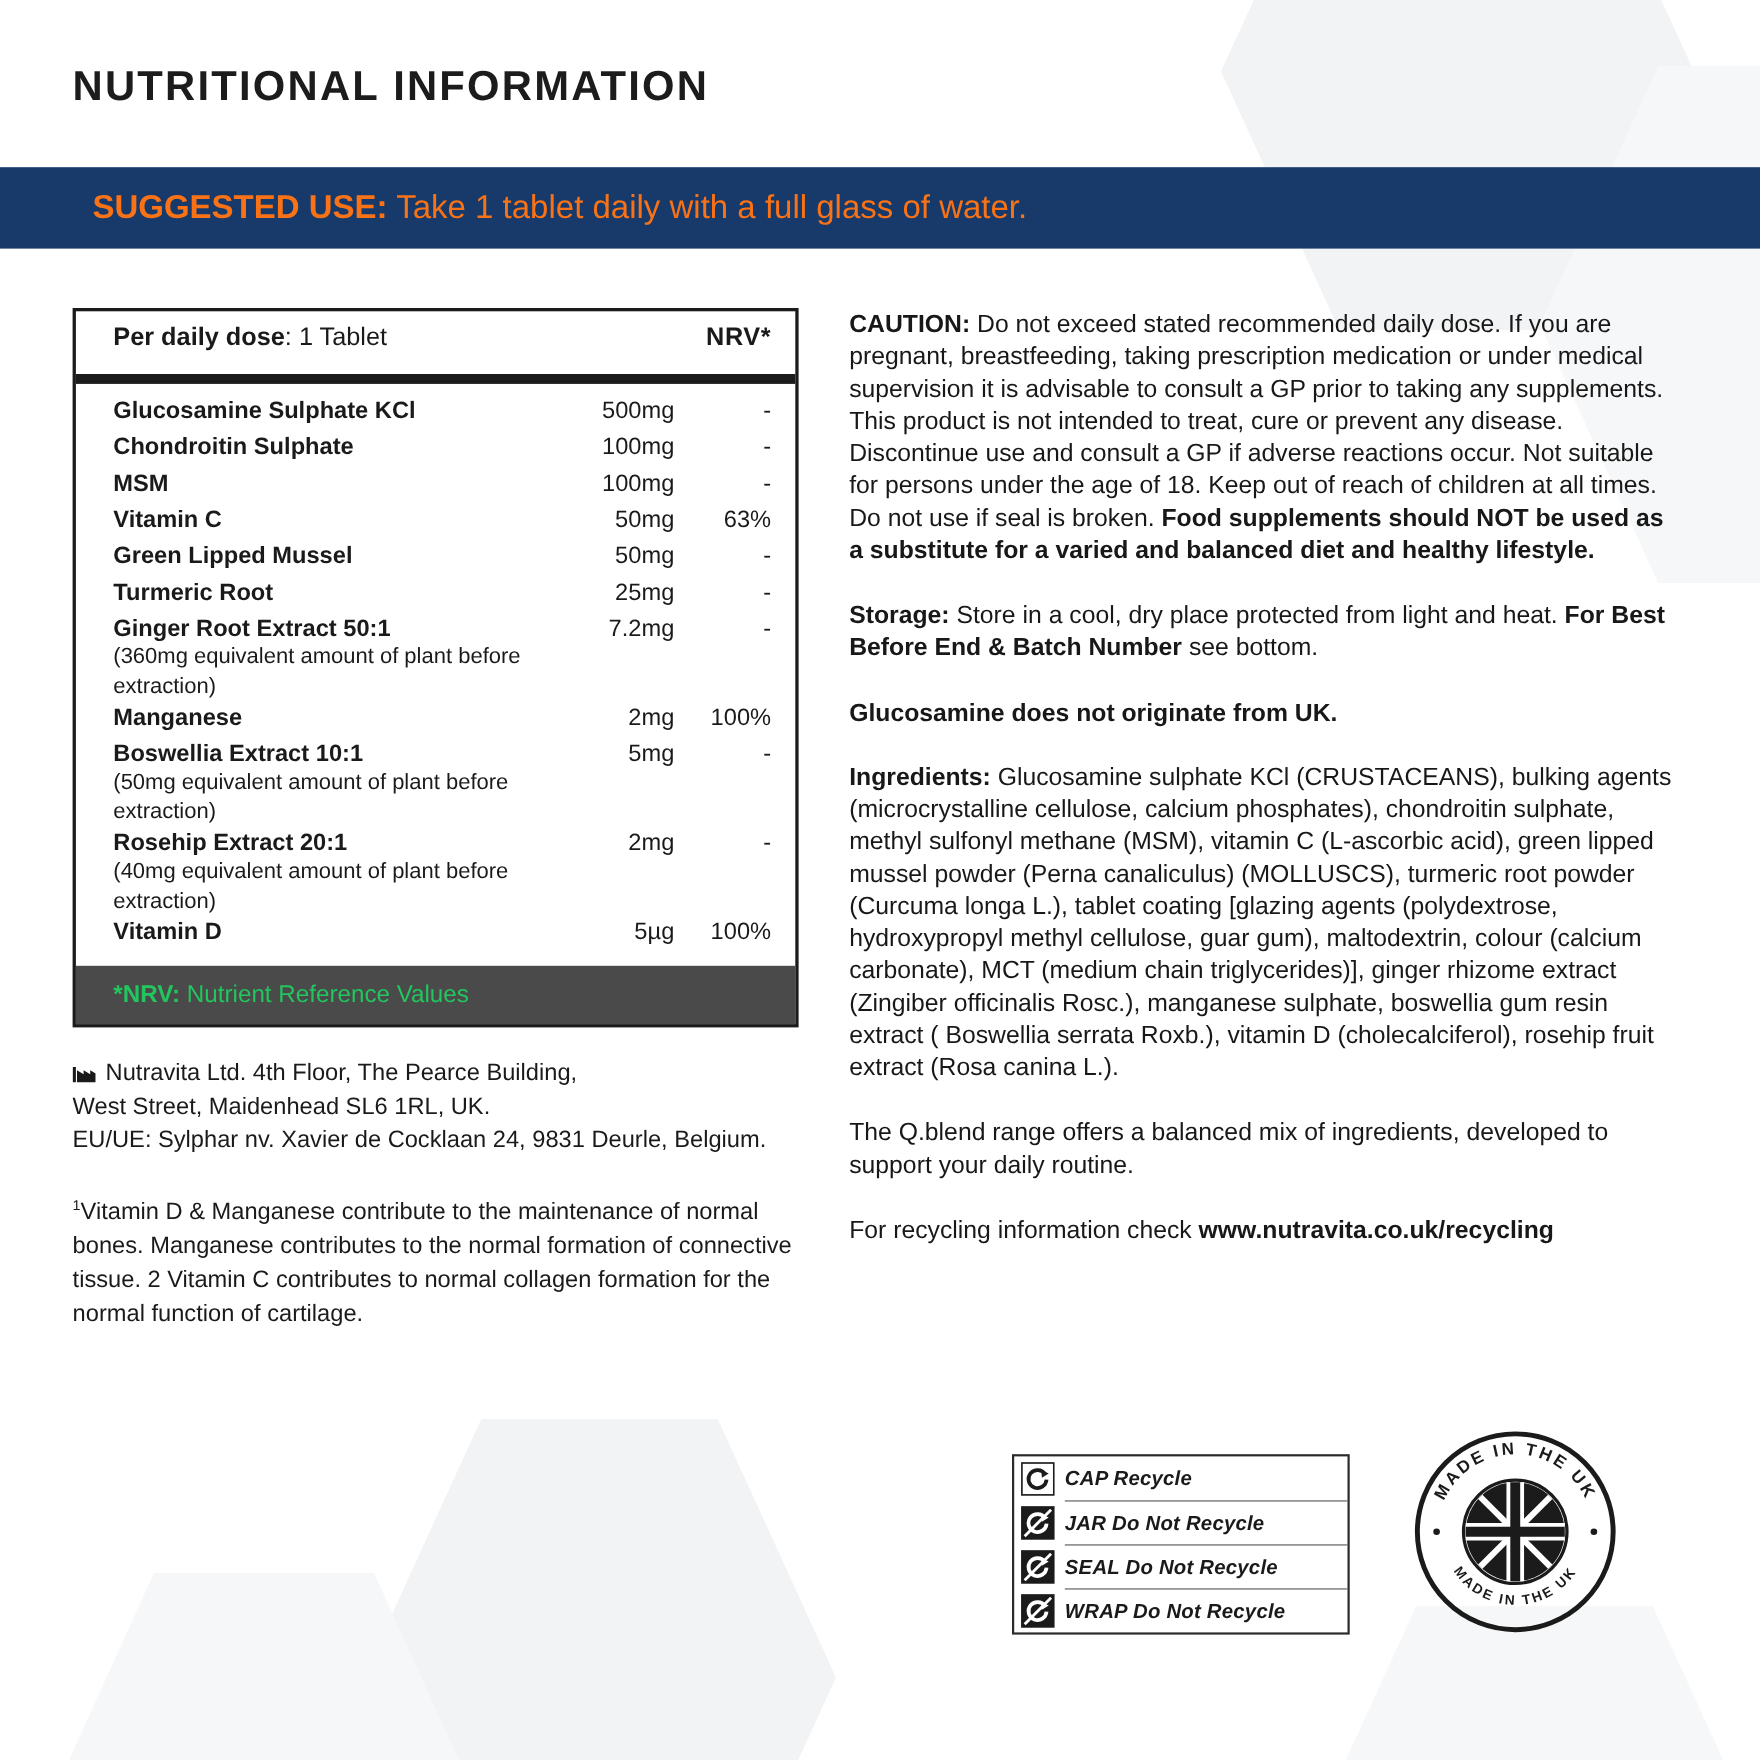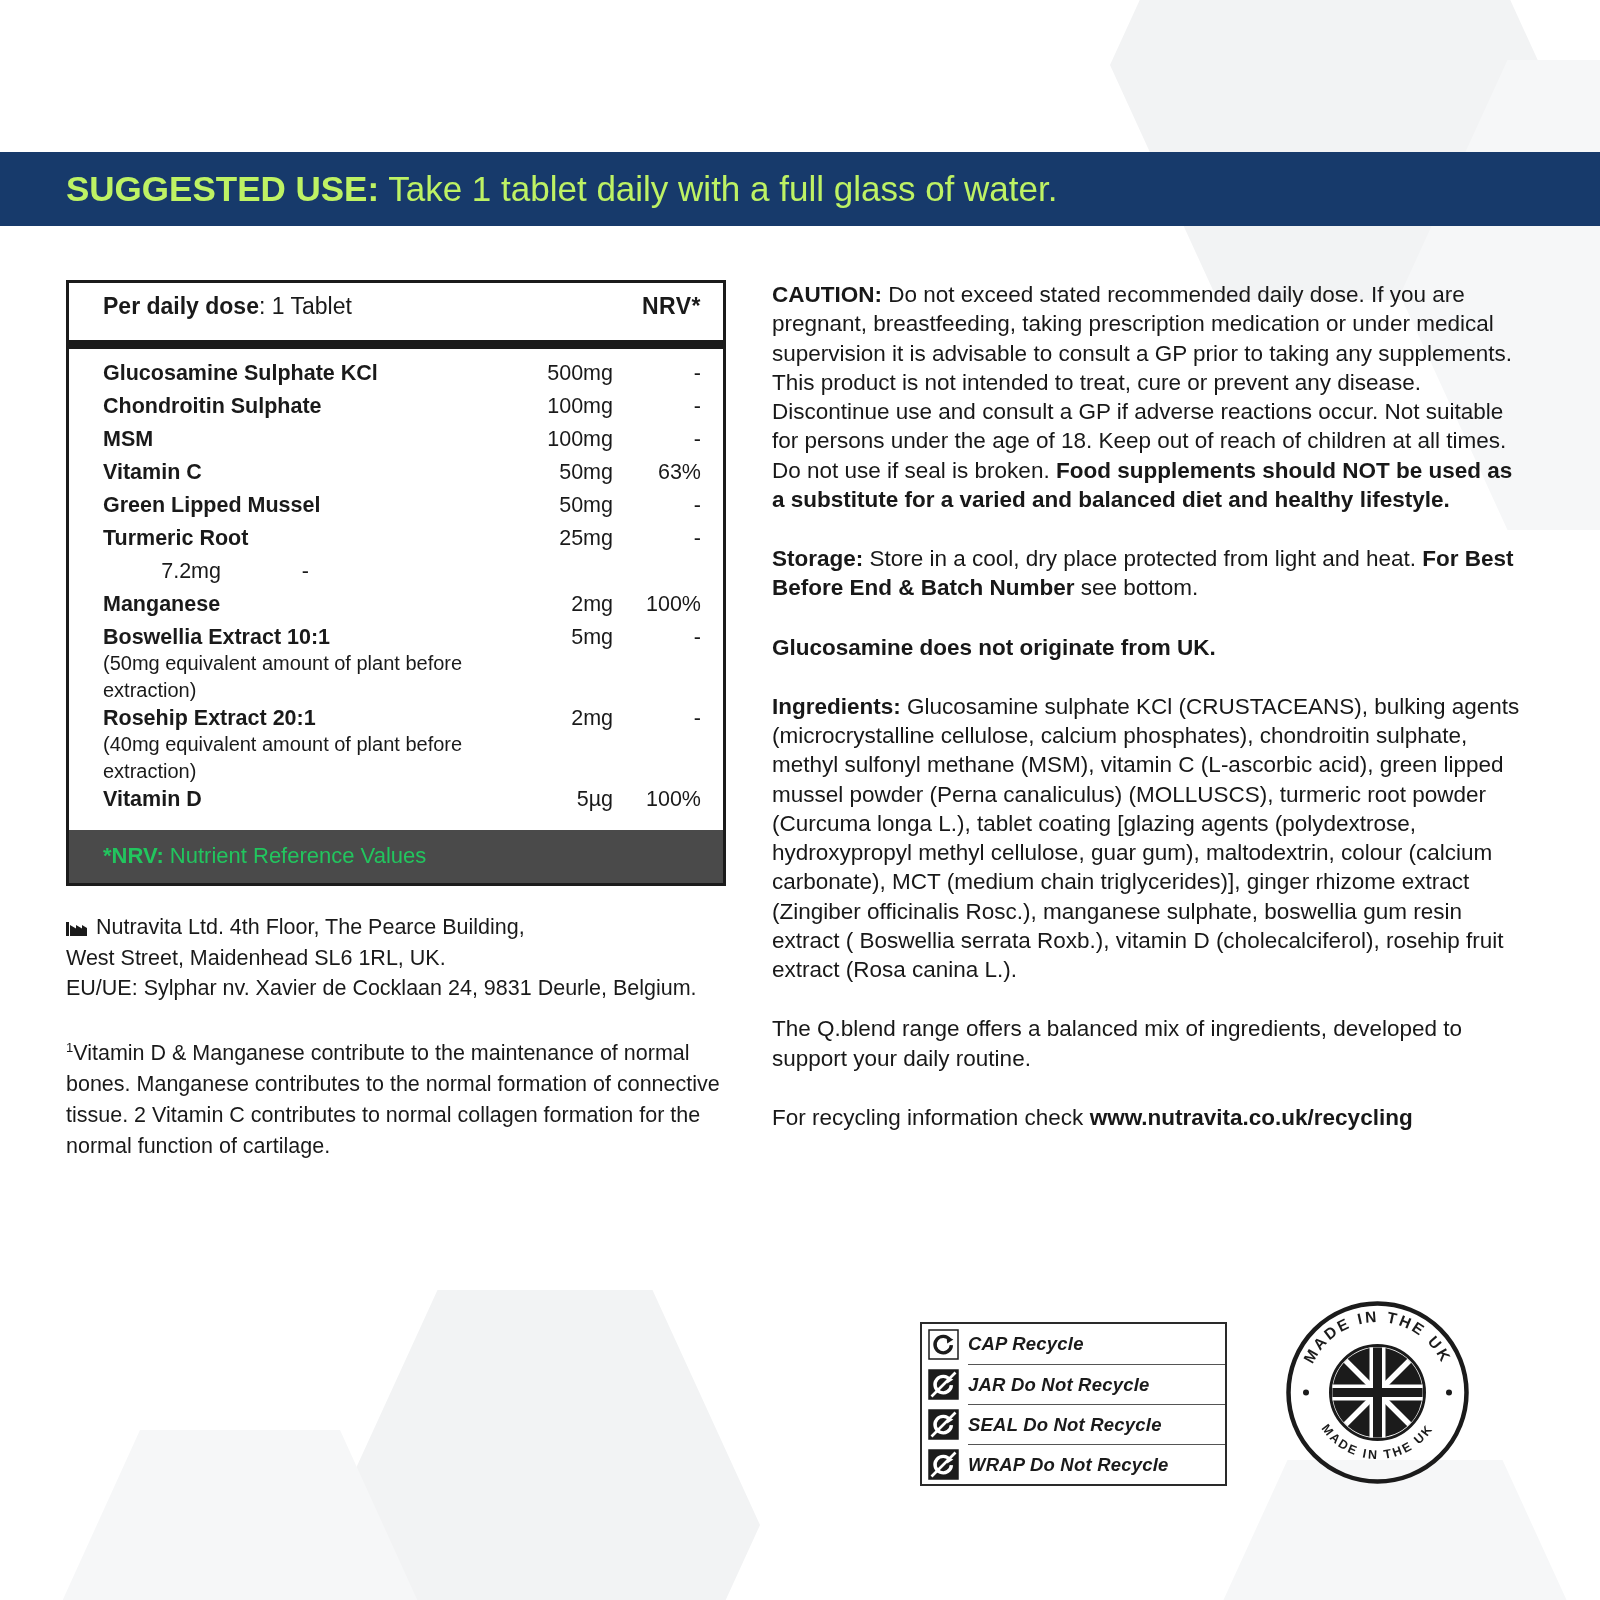--- a/index.html
+++ b/index.html
@@ -54,23 +54,23 @@
     position: absolute;
     left: 0;
     top: 152px;
     width: 1600px;
     height: 74px;
     background: #173a6b;
     display: flex;
     align-items: center;
   }
   .banner-inner {
-    padding-left: 66px;
-    font-size: 35px;
-    color: #bef264;
+    padding-left: 84px;
+    font-size: 30px;
+    color: #f97316;
     white-space: nowrap;
   }
   .banner-inner b { font-weight: bold; }
 
   
   .col-left {
     position: absolute;
     left: 66px;
     top: 280px;
     width: 660px;
@@ -233,20 +233,21 @@
 <div class="watermarks">
   <div class="hexw" style="left:1110px; top:-170px; width:430px; height:470px;"></div>
   <div class="hexw light" style="left:1400px; top:60px; width:430px; height:470px;"></div>
   <div class="hexw" style="left:330px; top:1290px; width:430px; height:470px;"></div>
   <div class="hexw light" style="left:40px; top:1430px; width:400px; height:440px;"></div>
   <div class="hexw light" style="left:1180px; top:1460px; width:430px; height:470px;"></div>
 </div>
 
 <div class="page">
 
+  <div class="page-title">NUTRITIONAL INFORMATION</div>
 
   <div class="banner">
     <div class="banner-inner">
       <b>SUGGESTED USE:</b><span> Take 1 tablet daily with a full glass of water.</span>
     </div>
   </div>
 
   <div class="col-left">
 
     <div class="nutri-table">
@@ -280,20 +281,24 @@
             <div class="nt-name">Green Lipped Mussel</div>
             <div class="nt-amt">50mg</div>
             <div class="nt-nrv">-</div>
           </div>
           <div class="nt-row">
             <div class="nt-name">Turmeric Root</div>
             <div class="nt-amt">25mg</div>
             <div class="nt-nrv">-</div>
           </div>
           <div class="nt-row nt-subrow">
+            <div style="flex: 1 1 0%;">
+              <div class="nt-name">Ginger Root Extract 50:1</div>
+              <div class="nt-sub">(360mg equivalent amount of plant before extraction)</div>
+            </div>
             <div class="nt-amt">7.2mg</div>
             <div class="nt-nrv">-</div>
           </div>
           <div class="nt-row">
             <div class="nt-name">Manganese</div>
             <div class="nt-amt">2mg</div>
             <div class="nt-nrv">100%</div>
           </div>
           <div class="nt-row nt-subrow">
             <div style="flex: 1 1 0%;">

